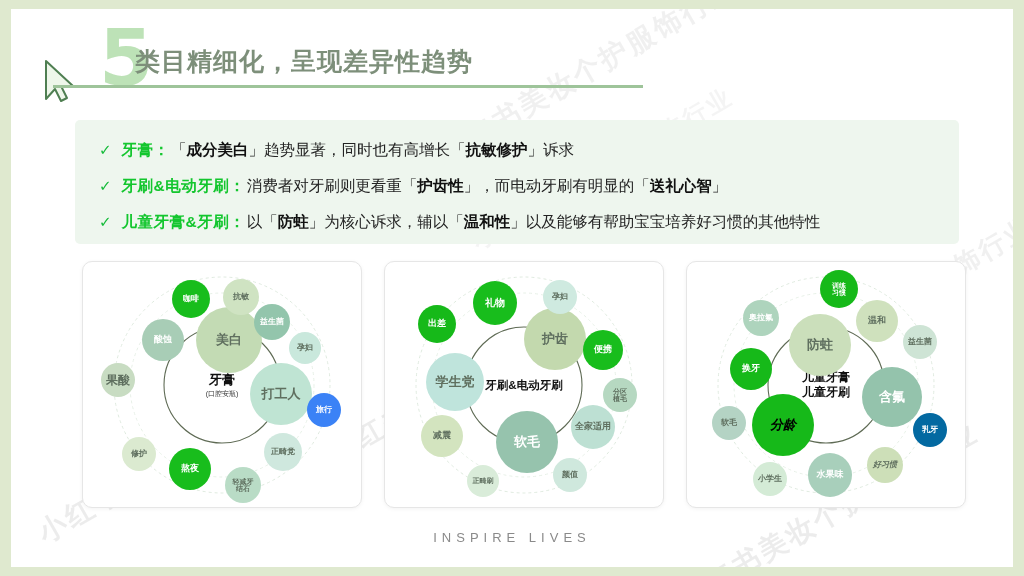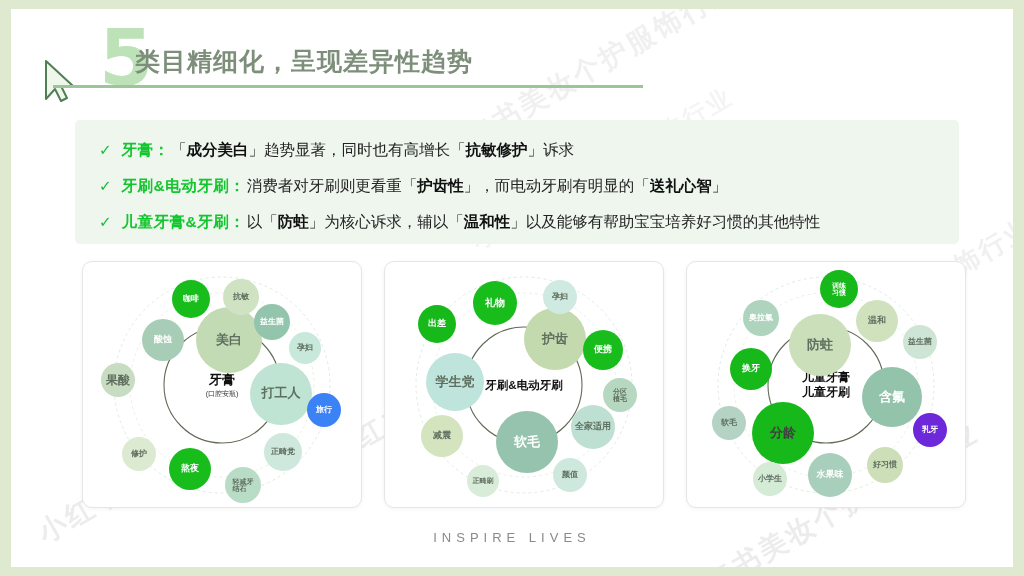--- a/index.html
+++ b/index.html
@@ -110,21 +110,21 @@
   }
   #card1{left:71px;}
   #card2{left:373px;}
   #card3{left:675px;}
   .viz{position:absolute;left:0;top:0;width:278px;height:245px;}
 
   .bub{
     position:absolute;
     border-radius:50%;
     display:flex;align-items:center;justify-content:center;
-    text-align:left;
+    text-align:center;
     line-height:1.05;
     color:#ffffff;
     font-weight:700;
     box-sizing:border-box;
     transform:translate(-50%,-50%);
     white-space:pre-line;
   }
   .center-label{
     position:absolute;
     transform:translate(-50%,-50%);
@@ -195,21 +195,21 @@
 
   <div class="card" id="card1">
     <div class="viz" id="viz1">
         <svg width="278" height="245" style="position: absolute; left: 0px; top: 0px;">
           <circle cx="139" cy="123" r="108" fill="none" stroke="#dfeadf" stroke-width="1" stroke-dasharray="3 3"></circle>
           <circle cx="139" cy="123" r="92" fill="none" stroke="#e7f0e7" stroke-width="1" stroke-dasharray="3 3"></circle>
           <circle cx="139" cy="123" r="58" fill="none" stroke="#5f6b55" stroke-width="1.1"></circle>
         </svg>
         <div class="center-label" style="left: 139px; top: 123px; font-size: 13px;">牙膏<span class="center-sub">(口腔安瓶)</span></div>
         <div class="bub" style="left: 146px; top: 78px; width: 66px; height: 66px; background: rgb(195, 219, 180); font-size: 13px; color: rgb(95, 111, 95);">美白</div>
-        <div class="bub" style="left: 198px; top: 132px; width: 62px; height: 62px; background: rgb(191, 228, 211); font-size: 13px; color: rgb(95, 111, 95); font-family: Liberation Mono, monospace;">打工人</div>
+        <div class="bub" style="left: 198px; top: 132px; width: 62px; height: 62px; background: rgb(191, 228, 211); font-size: 13px; color: rgb(95, 111, 95);">打工人</div>
         <div class="bub" style="left: 108px; top: 37px; width: 38px; height: 38px; background: rgb(24, 189, 28); font-size: 8px; color: rgb(255, 255, 255);">咖啡</div>
         <div class="bub" style="left: 158px; top: 35px; width: 36px; height: 36px; background: rgb(207, 227, 194); font-size: 8px; color: rgb(95, 111, 95);">抗敏</div>
         <div class="bub" style="left: 189px; top: 60px; width: 36px; height: 36px; background: rgb(147, 197, 172); font-size: 8px; color: rgb(255, 255, 255);">益生菌</div>
         <div class="bub" style="left: 222px; top: 86px; width: 32px; height: 32px; background: rgb(201, 232, 220); font-size: 8px; color: rgb(95, 111, 95);">孕妇</div>
         <div class="bub" style="left: 241px; top: 148px; width: 34px; height: 34px; background: #3b82f6; font-size: 8px; color: rgb(255, 255, 255);">旅行</div>
         <div class="bub" style="left: 200px; top: 190px; width: 38px; height: 38px; background: rgb(207, 232, 222); font-size: 8px; color: rgb(95, 111, 95);">正畸党</div>
         <div class="bub" style="left: 160px; top: 223px; width: 36px; height: 36px; background: rgb(185, 220, 198); font-size: 7px; color: rgb(95, 111, 95);">轻减牙
 结石</div>
         <div class="bub" style="left: 107px; top: 207px; width: 42px; height: 42px; background: rgb(24, 189, 28); font-size: 9px; color: rgb(255, 255, 255);">熬夜</div>
         <div class="bub" style="left: 56px; top: 192px; width: 34px; height: 34px; background: rgb(219, 234, 208); font-size: 8px; color: rgb(95, 111, 95);">修护</div>
@@ -244,29 +244,29 @@
     <div class="viz" id="viz3">
         <svg width="278" height="245" style="position: absolute; left: 0px; top: 0px;">
           <circle cx="139" cy="123" r="108" fill="none" stroke="#dfeadf" stroke-width="1" stroke-dasharray="3 3"></circle>
           <circle cx="139" cy="123" r="92" fill="none" stroke="#e7f0e7" stroke-width="1" stroke-dasharray="3 3"></circle>
           <circle cx="139" cy="123" r="58" fill="none" stroke="#5f6b55" stroke-width="1.1"></circle>
         </svg>
         <div class="center-label" style="left: 139px; top: 123px; font-size: 12px;">儿童牙膏
 儿童牙刷</div>
         <div class="bub" style="left: 133px; top: 83px; width: 62px; height: 62px; background: rgb(203, 223, 187); font-size: 13px; color: rgb(95, 111, 95);">防蛀</div>
         <div class="bub" style="left: 205px; top: 135px; width: 60px; height: 60px; background: rgb(148, 195, 172); font-size: 13px; color: rgb(255, 255, 255);">含氟</div>
-        <div class="bub" style="left: 96px; top: 171px; width: 62px; height: 62px; background: rgb(22, 185, 25); font-size: 13px; color: #404040;">分龄</div>
+        <div class="bub" style="left: 96px; top: 163px; width: 62px; height: 62px; background: rgb(22, 185, 25); font-size: 13px; color: #000000; font-style: italic;">分龄</div>
         <div class="bub" style="left: 152px; top: 27px; width: 38px; height: 38px; background: rgb(22, 185, 25); font-size: 7px; color: rgb(255, 255, 255);">训练
 习惯</div>
         <div class="bub" style="left: 190px; top: 59px; width: 42px; height: 42px; background: rgb(207, 225, 189); font-size: 9px; color: rgb(95, 111, 95);">温和</div>
         <div class="bub" style="left: 233px; top: 80px; width: 34px; height: 34px; background: rgb(206, 228, 213); font-size: 8px; color: rgb(95, 111, 95);">益生菌</div>
         <div class="bub" style="left: 74px; top: 56px; width: 36px; height: 36px; background: rgb(174, 212, 189); font-size: 8px; color: rgb(255, 255, 255);">奥拉氟</div>
         <div class="bub" style="left: 64px; top: 107px; width: 42px; height: 42px; background: rgb(22, 185, 25); font-size: 9px; color: rgb(255, 255, 255);">换牙</div>
         <div class="bub" style="left: 42px; top: 161px; width: 34px; height: 34px; background: rgb(180, 211, 196); font-size: 8px; color: rgb(95, 111, 95);">软毛</div>
         <div class="bub" style="left: 83px; top: 217px; width: 34px; height: 34px; background: rgb(212, 235, 214); font-size: 8px; color: rgb(95, 111, 95);">小学生</div>
         <div class="bub" style="left: 143px; top: 213px; width: 44px; height: 44px; background: rgb(168, 207, 187); font-size: 9px; color: rgb(255, 255, 255);">水果味</div>
-        <div class="bub" style="left: 198px; top: 203px; width: 36px; height: 36px; background: rgb(205, 223, 184); font-size: 8px; color: rgb(95, 111, 95);">好习惯</div>
-        <div class="bub" style="left: 243px; top: 168px; width: 34px; height: 34px; background: #6d28d9; font-size: 8px; color: rgb(255, 255, 255);">乳牙</div>
+        <div class="bub" style="left: 198px; top: 203px; width: 36px; height: 36px; background: rgb(205, 223, 184); font-size: 8px; color: rgb(95, 111, 95); font-style: italic;">好习惯</div>
+        <div class="bub" style="left: 243px; top: 168px; width: 34px; height: 34px; background: #0369a1; font-size: 8px; color: rgb(255, 255, 255);">乳牙</div>
       </div>
   </div>
 
   <div id="footer">INSPIRE LIVES</div>
 </div>
 
 </body></html>

